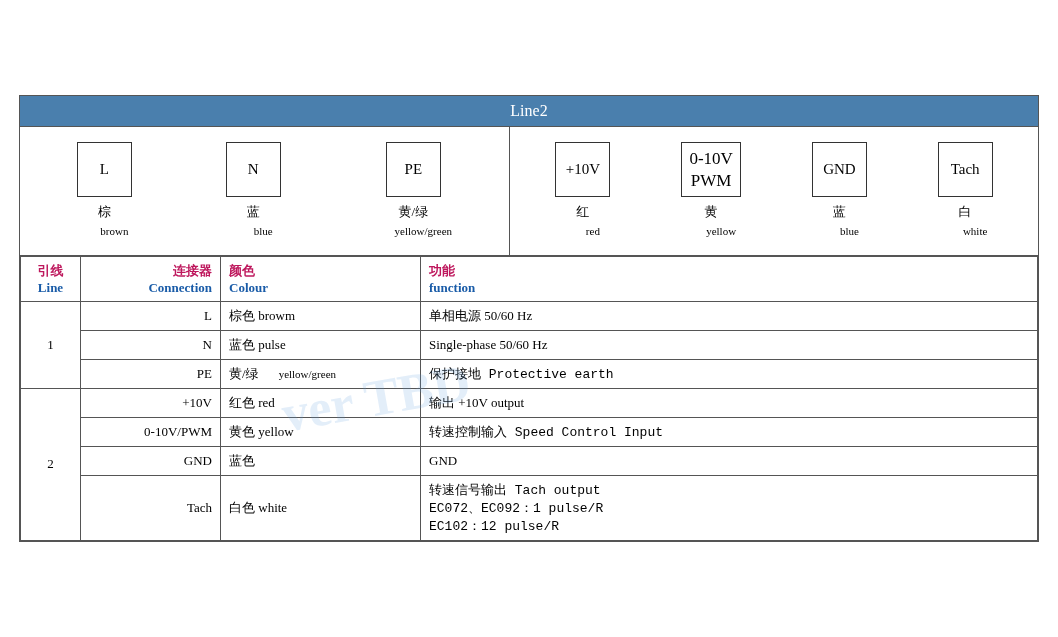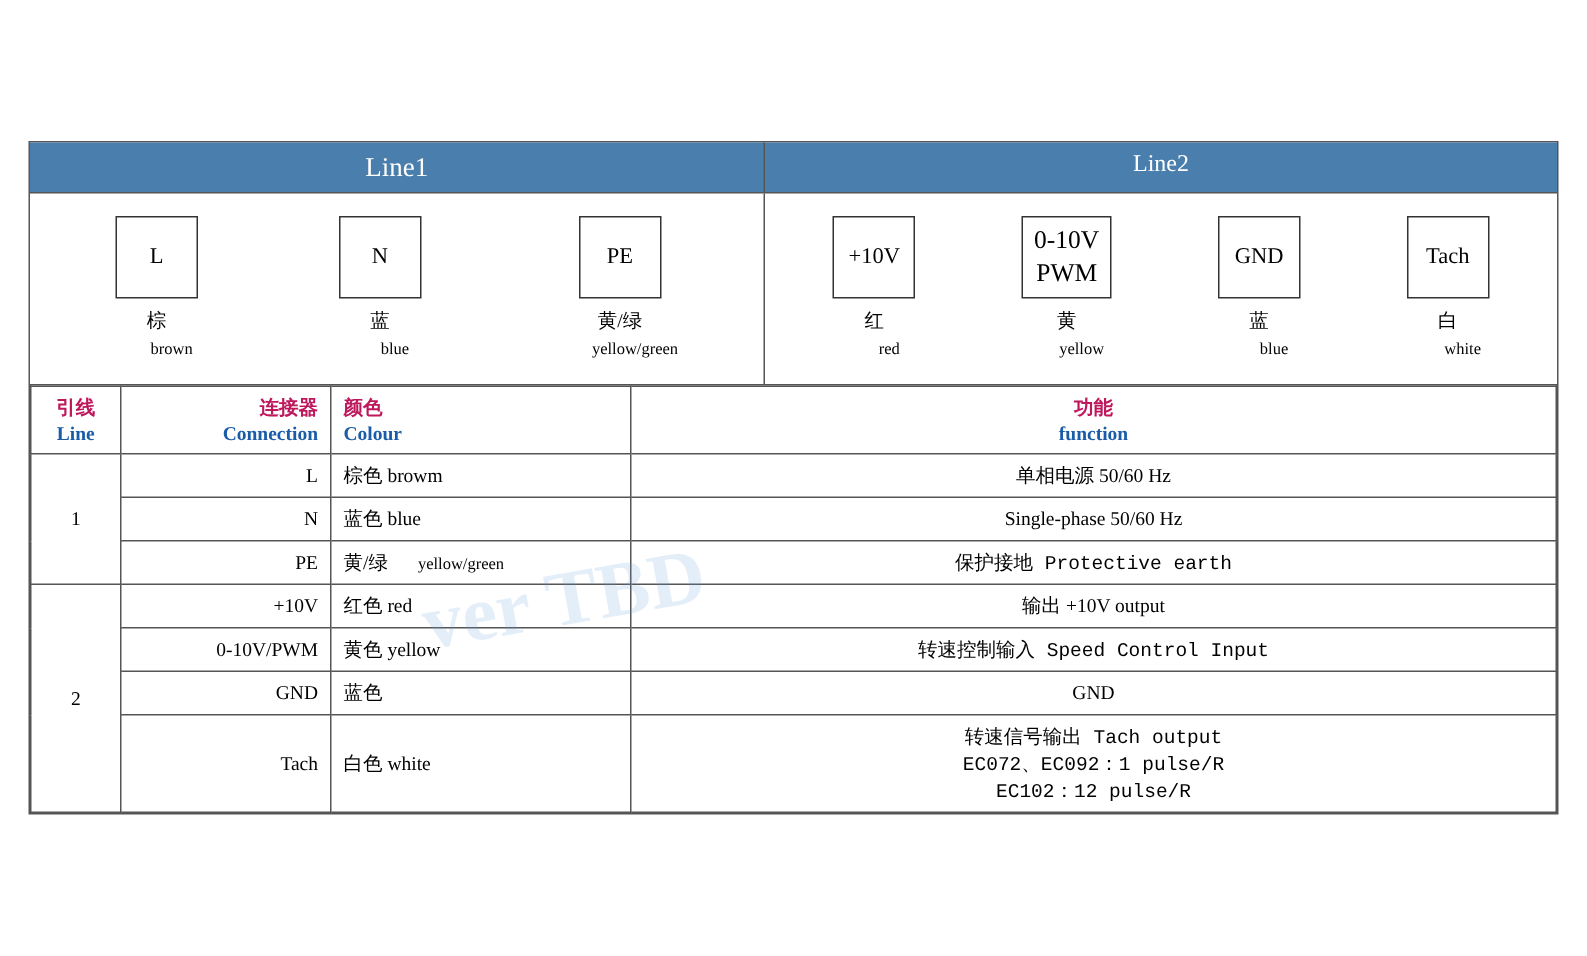--- a/index.html
+++ b/index.html
@@ -109,21 +109,21 @@
     }
     .data-table .col-conn {
       width: 140px;
       text-align: right;
     }
     .data-table .col-colour {
       width: 200px;
       text-align: left;
     }
     .data-table .col-func {
-      text-align: center;
+      text-align: left;
       margin-top: 42px;
     }
     .line-num-cell {
       text-align: center;
       vertical-align: middle;
       font-size: 16px;
     }
     .blue-text { color: #be185d; }
     
     .table-wrapper {
@@ -143,23 +143,20 @@
     }
     .small-text { font-size: 11px; margin-left: 20px; }
     .mono { font-family: "Courier New", monospace; font-size: 12px; }
   </style>
 </head>
 <body>
 
 <div class="container">
 
   <div class="header-row">
-    <div class="header-line1">
-      <span>Line1</span>
-    </div>
     <div class="header-line2">
       <span>Line2</span>
     </div>
   </div>
 
   <div class="diagram-row">
 
     <div class="diagram-line1">
       <div class="connector-item">
         <div class="connector-box">L</div>
@@ -220,21 +217,21 @@
       </tr>
 
       <tr>
         <td class="line-num-cell" rowspan="3">1</td>
         <td class="col-conn">L</td>
         <td class="col-colour">棕色 browm</td>
         <td class="col-func">单相电源 50/60 Hz</td>
       </tr>
       <tr>
         <td class="col-conn">N</td>
-        <td class="col-colour">蓝色 blue</td>
+        <td class="col-colour">蓝色 pulse</td>
         <td class="col-func">Single-phase 50/60 Hz</td>
       </tr>
       <tr>
         <td class="col-conn">PE</td>
         <td class="col-colour">黄/绿<span class="small-text">yellow/green</span></td>
         <td class="col-func mono">保护接地 Protective earth</td>
       </tr>
 
       <tr>
         <td class="line-num-cell" rowspan="4">2</td>

